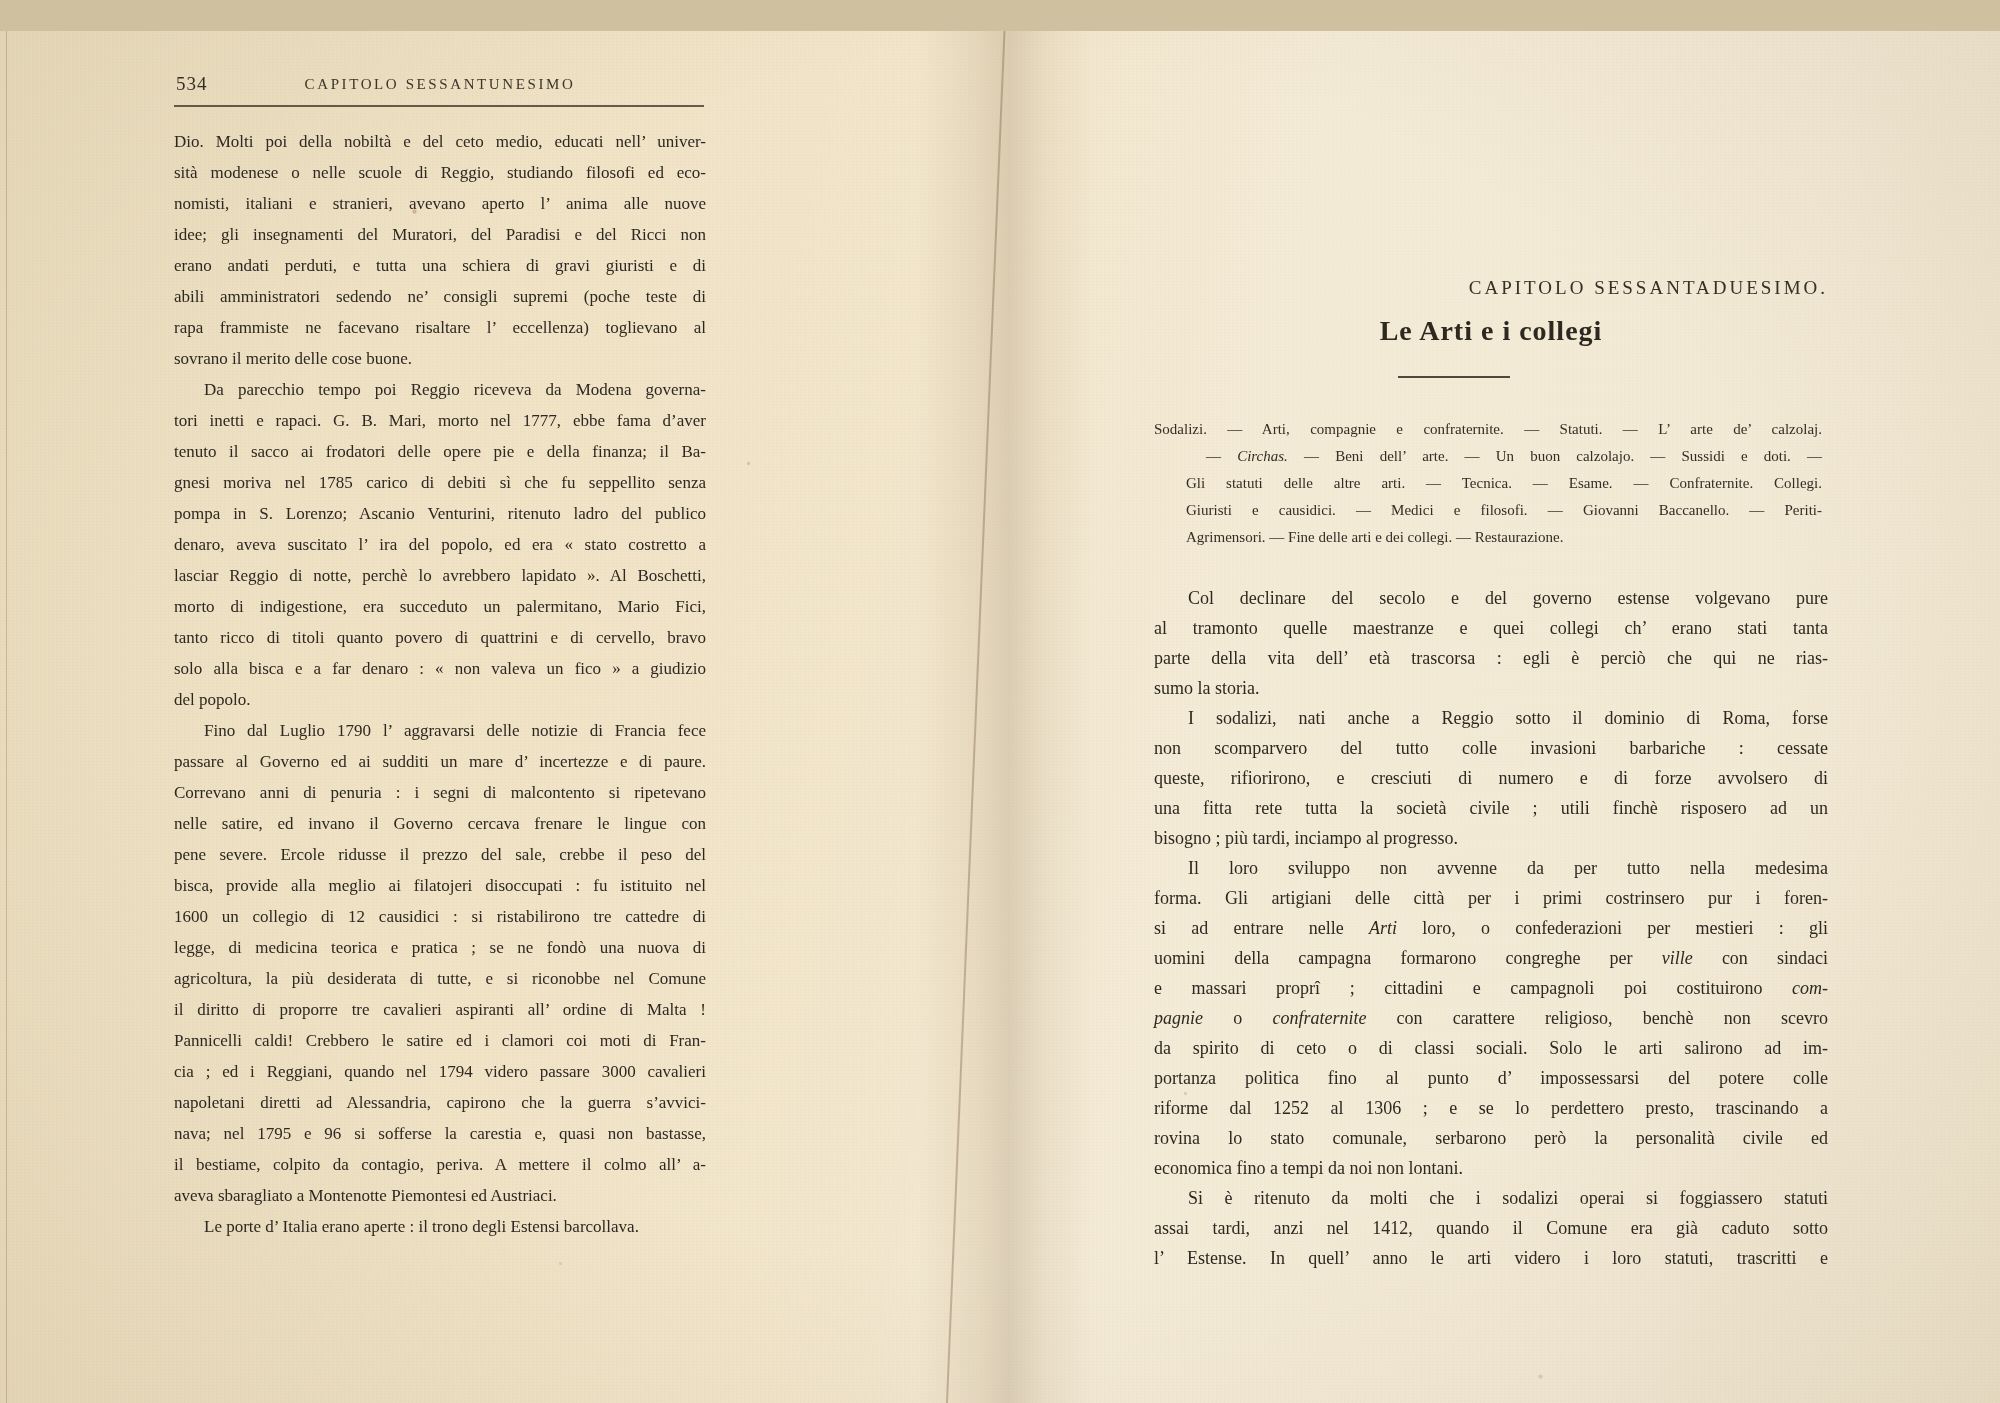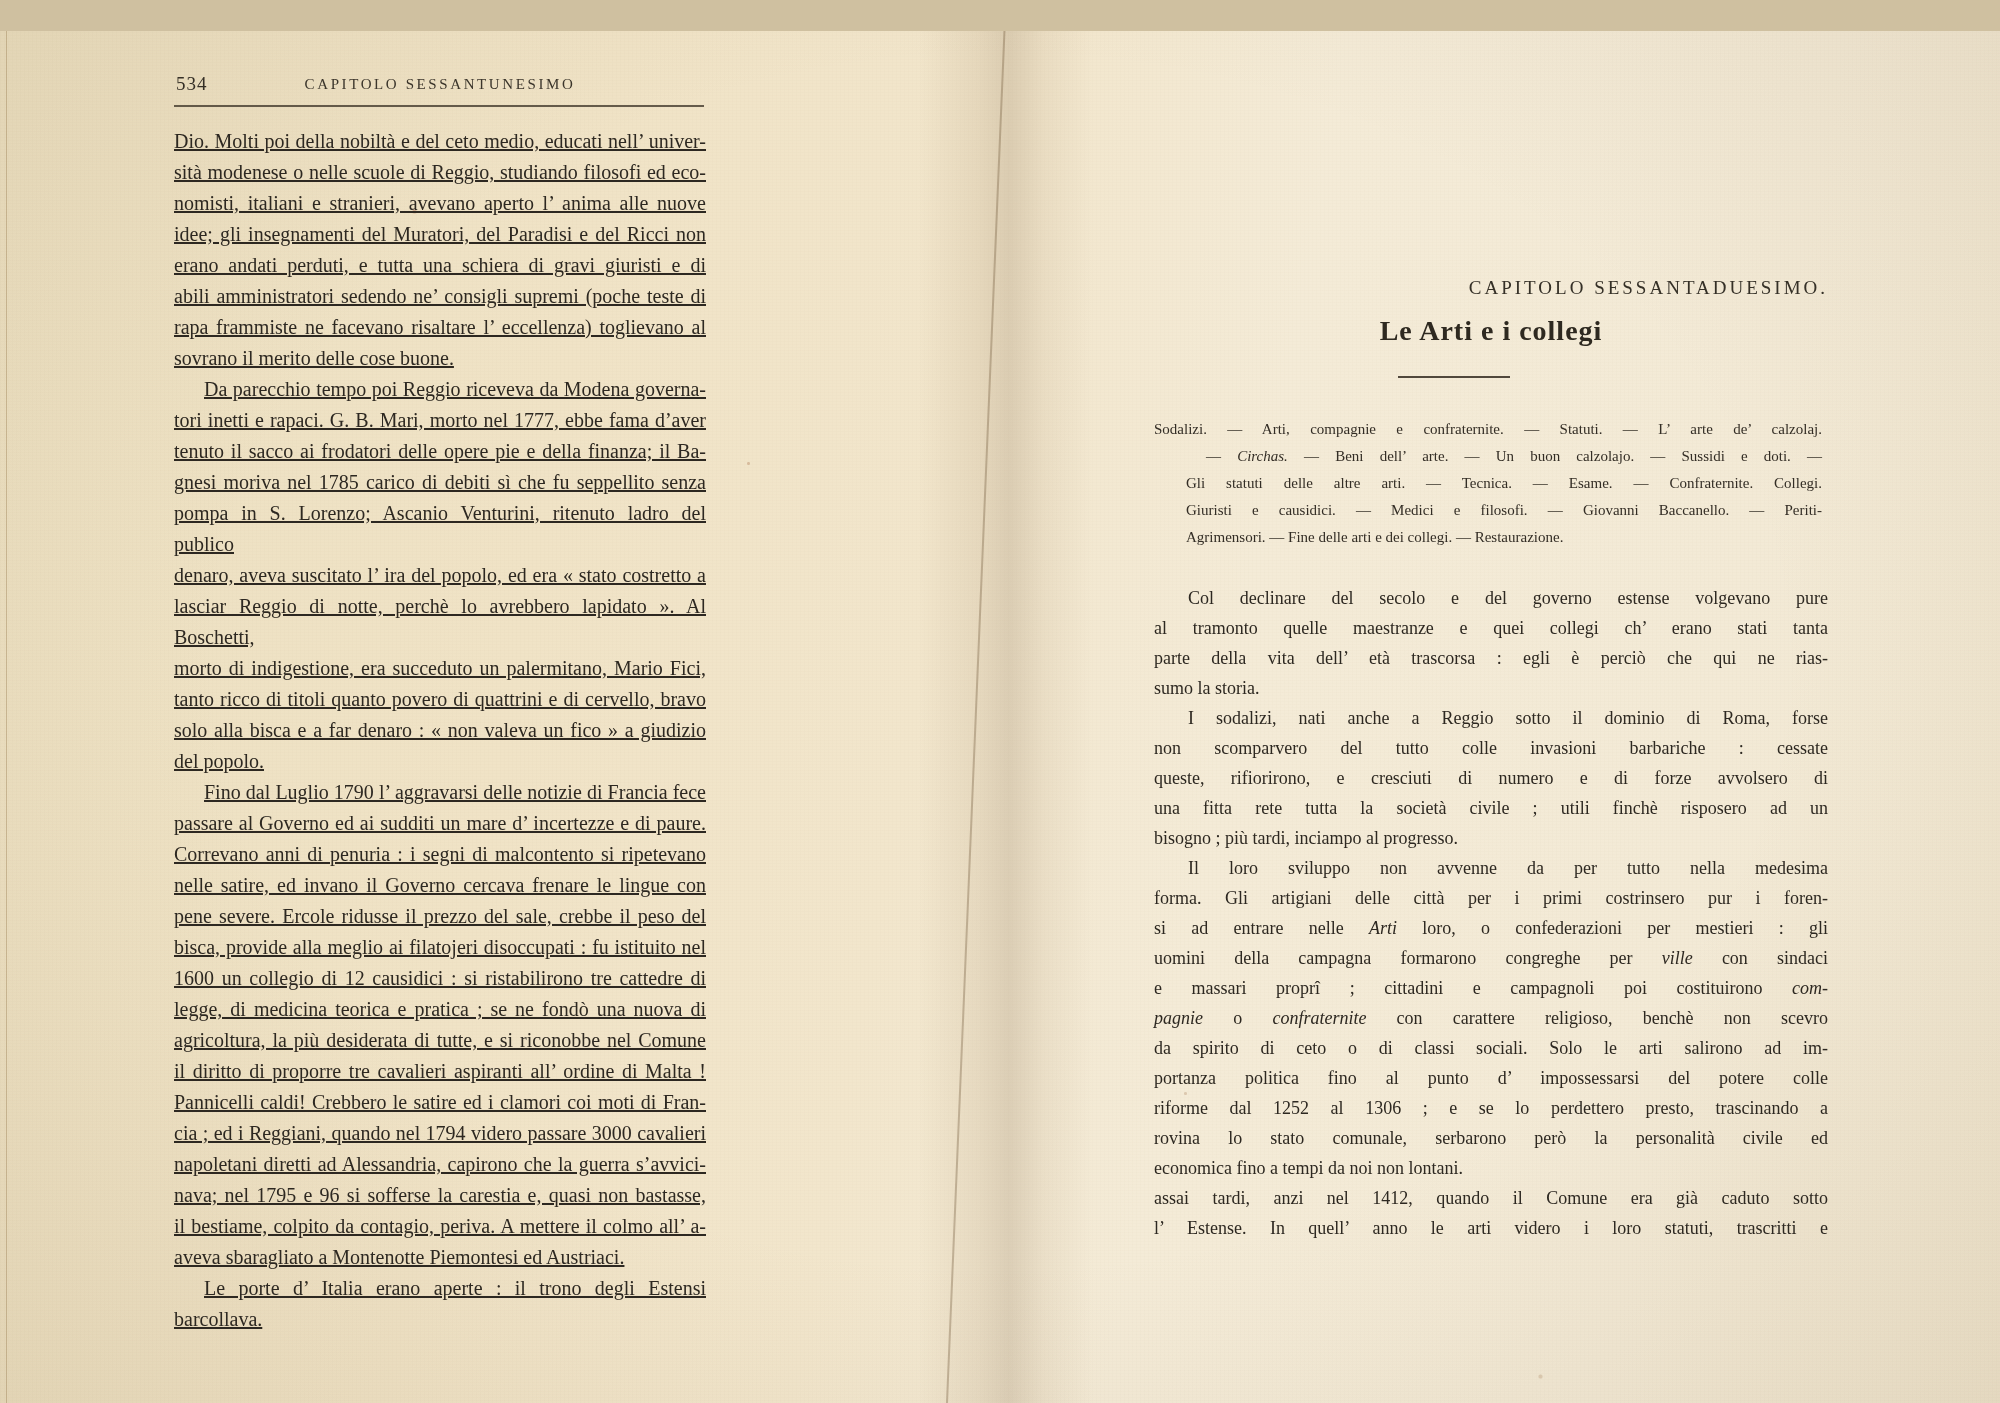--- a/index.html
+++ b/index.html
@@ -38,21 +38,21 @@
   .header-rule{position:absolute;left:174px;top:74px;width:530px;height:2px;
     background:rgba(62,53,40,0.78);}
   
   .chapter-heading{position:absolute;left:1154px;top:246px;width:674px;text-align:right;
     font-size:19px;letter-spacing:3px;color:#353027;}
   .chapter-title{position:absolute;left:1154px;top:284px;width:674px;text-align:center;
     font-size:28px;font-weight:bold;letter-spacing:1px;color:#2e2920;}
   .title-rule{position:absolute;left:1398px;top:345px;width:112px;height:2px;background:rgba(52,44,33,0.85);}
   
   .textblock{position:absolute;}
-  .lp-body{left:174px;top:95px;width:532px;font-size:20px;line-height:31px;text-decoration:underline;}
+  .lp-body{left:174px;top:95px;width:532px;font-size:17px;line-height:31px;}
   .summary{left:1154px;top:385px;width:668px;font-size:15px;line-height:27px;color:#332d25;}
   .rp-body{left:1154px;top:552px;width:674px;font-size:18px;line-height:30px;}
   .line{text-align:justify;text-align-last:justify;white-space:normal;}
   .line.nj{text-align-last:left;}
   .line i{font-style:italic;}
 </style>
 </head>
 <body>
 
 <div class="canvas">
@@ -135,17 +135,18 @@
         <div class="line"><span>forma. Gli artigiani delle città per i primi costrinsero pur i foren-</span></div>
         <div class="line"><span>si ad entrare nelle </span><i>Arti</i><span> loro, o confederazioni per mestieri : gli</span></div>
         <div class="line"><span>uomini della campagna formarono congreghe per </span><i>ville</i><span> con sindaci</span></div>
         <div class="line"><span>e massari proprî ; cittadini e campagnoli poi costituirono </span><i>com-</i></div>
         <div class="line"><i>pagnie</i><span> o </span><i>confraternite</i><span> con carattere religioso, benchè non scevro</span></div>
         <div class="line"><span>da spirito di ceto o di classi sociali. Solo le arti salirono ad im-</span></div>
         <div class="line"><span>portanza politica fino al punto d’ impossessarsi del potere colle</span></div>
         <div class="line"><span>riforme dal 1252 al 1306 ; e se lo perdettero presto, trascinando a</span></div>
         <div class="line"><span>rovina lo stato comunale, serbarono però la personalità civile ed</span></div>
         <div class="line nj"><span>economica fino a tempi da noi non lontani.</span></div>
+        <div class="line" style="text-indent: 34px;"><span>Si è ritenuto da molti che i sodalizi operai si foggiassero statuti</span></div>
         <div class="line"><span>assai tardi, anzi nel 1412, quando il Comune era già caduto sotto</span></div>
         <div class="line"><span>l’ Estense. In quell’ anno le arti videro i loro statuti, trascritti e</span></div>
       </div>
   </section>
 </div>
 
 </body></html>

